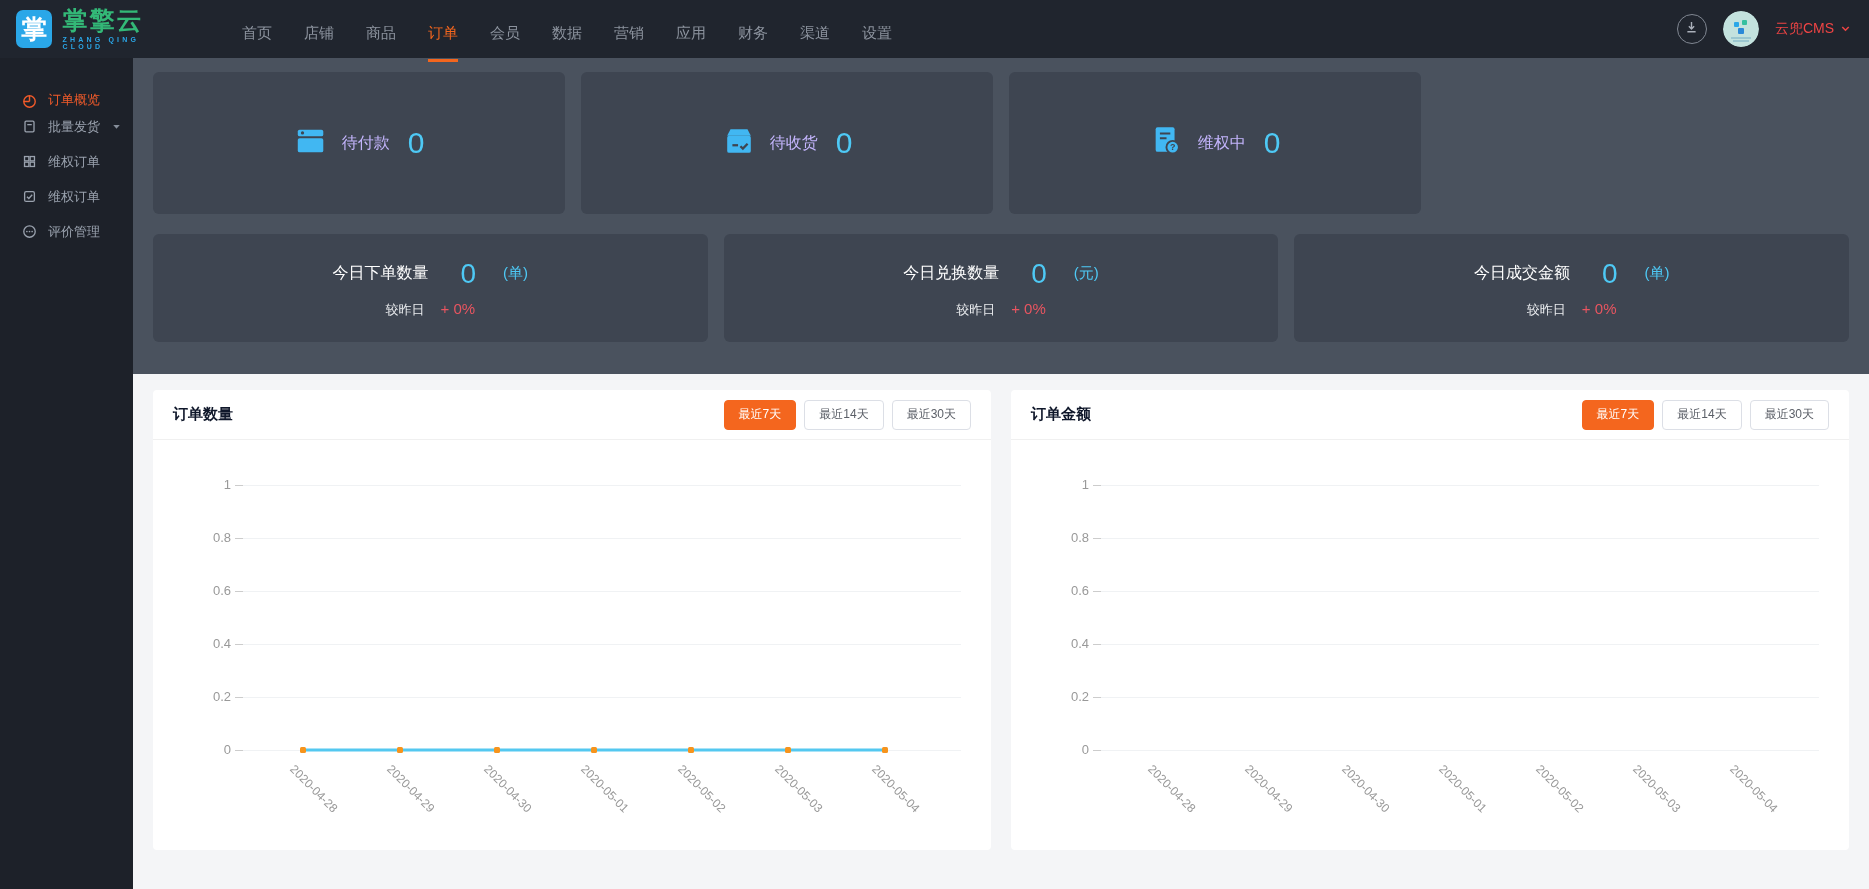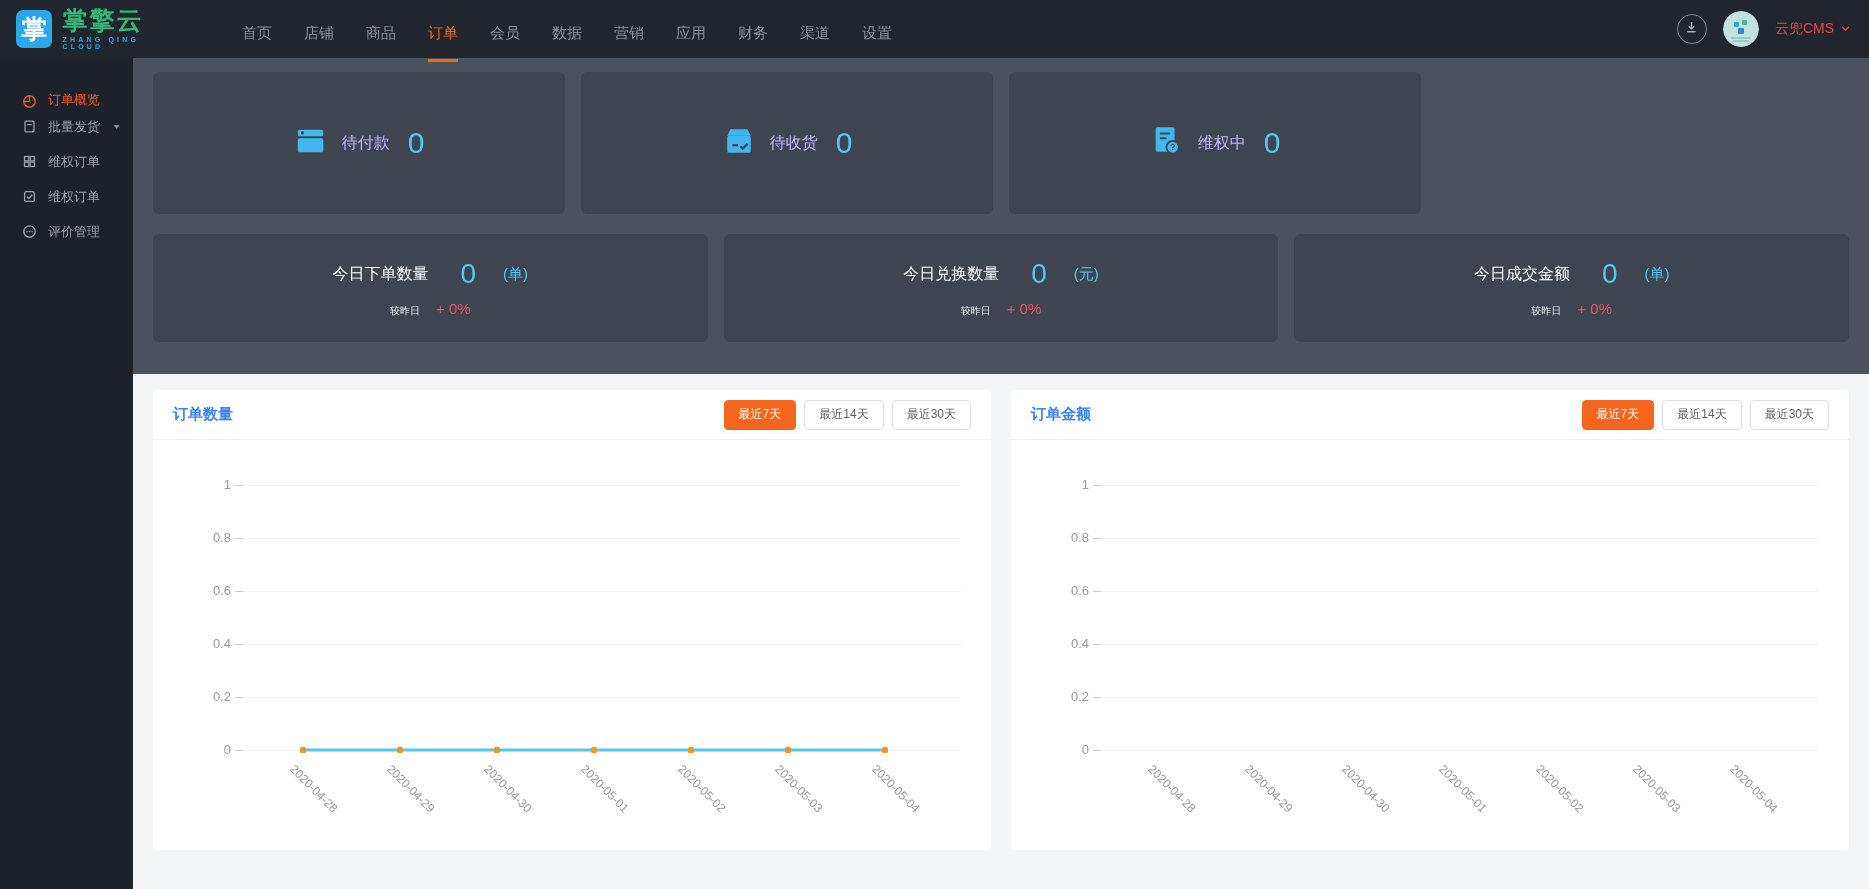--- a/index.html
+++ b/index.html
@@ -44,29 +44,29 @@
   .stat-card .lbl { color:#c4b5fd; font-size:16px; }
   .stat-card .val { color:#4ec9f5; font-size:30px; margin-left:4px; }
   .summary-grid { display:grid; grid-template-columns:repeat(3,1fr); gap:16px; margin-top:20px; }
   .sum-card { height:108px; background:#3e4551; border-radius:6px; display:flex; flex-direction:column;
               align-items:center; justify-content:center; gap:10px; }
   .sum-line1 { display:flex; align-items:center;gap:20px; }
   .sum-line1 .lbl { color:#fff; font-size:16px; }
   .sum-line1 .val { color:#4ec9f5; font-size:28px; margin:0 7px 0 12px; }
   .sum-line1 .unit { color:#4ec9f5; font-size:15px; }
   .sum-line2 { display:flex; align-items:baseline; }
-  .sum-line2 .lbl { color:#e9ebee; font-size:10px; }
+  .sum-line2 .lbl { color:#e9ebee; font-size:13px; }
   .sum-line2 .chg { color:#e85560; font-size:15px; margin-left:16px; }
 
   
   .charts { display:grid; grid-template-columns:repeat(2,1fr); gap:20px; margin:16px 20px 0 20px; }
   .panel { background:#fff; border-radius:4px; height:460px; }
   .panel-head { height:50px; display:flex; align-items:center; justify-content:space-between;
                 padding:0 20px; border-bottom:1px solid #f0f0f0; }
-  .panel-title { font-size:15px; font-weight:bold; color:#3b82f6; }
+  .panel-title { font-size:15px; font-weight:bold; color:#0f172a; }
   .range-group { display:flex; gap:8px; }
   .range-btn { height:30px; padding:0 14px; font-size:12px; border:1px solid #dcdfe6; border-radius:4px;
                background:#fff; color:#5a5e66; cursor:pointer; font-family:inherit; }
   .range-btn.active { background:#f4661e; border-color:#f4661e; color:#fff; }
   .chart-body { position:relative; height:405px; }
   .y-label { position:absolute; left:0; width:78px; text-align:right; font-size:13px; color:#999; }
   .tick { position:absolute; height:1px; width:8px; background:#ccc; left:82px; }
   .gridline { position:absolute; height:1px; background:#f0f2f4; }
   .x-label { position:absolute; font-size:12px; color:#999; white-space:nowrap;
              transform:rotate(45deg); transform-origin:left top; }

